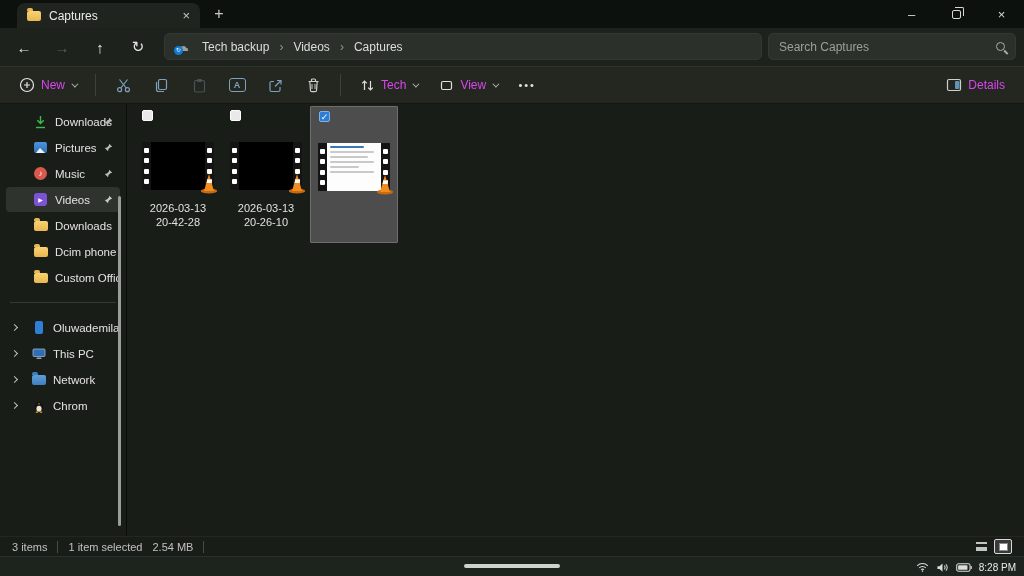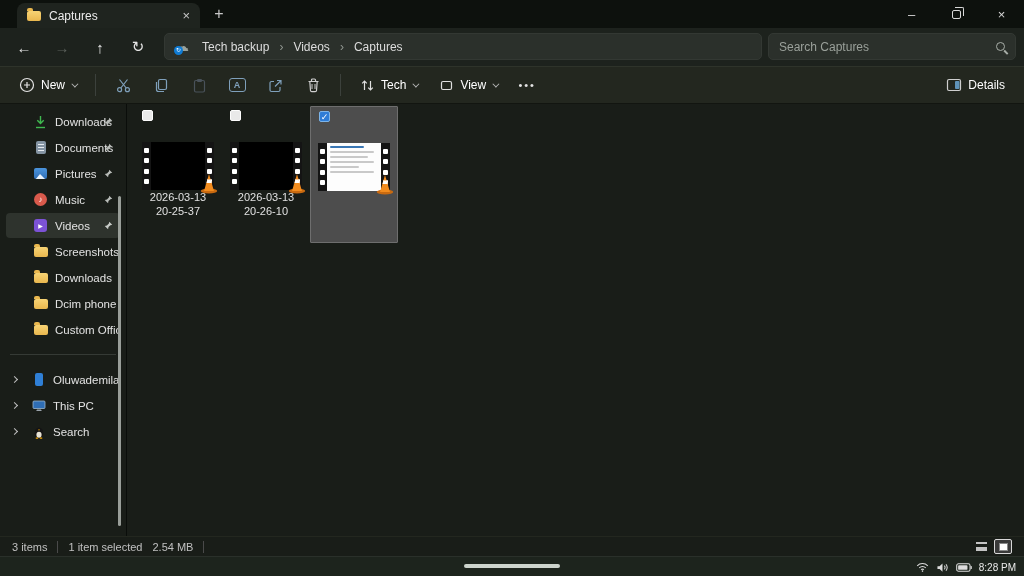--- a/index.html
+++ b/index.html
@@ -45,21 +45,21 @@
   #searchbox input::placeholder { color:#9aa09a; }
   .mag { position:relative; width:9px; height:9px; border:1.5px solid #a8aea8; border-radius:50%; flex:none; }
   .mag::after { content:""; position:absolute; width:1.5px; height:5px; background:#a8aea8;
             left:8px; top:7px; transform:rotate(-45deg); }
 
   
   #toolbar { position:absolute; left:0; top:66px; width:1024px; height:38px; background:#23271f;
              border-top:1px solid #2e332a; border-bottom:1px solid #121510;
              display:flex; align-items:center; padding:0 10px; gap:4px; }
   .tbtn { display:flex; align-items:center; gap:6px; padding:6px 9px; border-radius:4px;
-          font-size:12px; color:#ffffff; }
+          font-size:12px; color:#d946ef; }
   .tico { display:flex; align-items:center; justify-content:center; width:34px; height:28px; border-radius:4px; }
   .tsep { width:1px; height:22px; background:#3c413c; margin:0 6px; }
   .chev { width:5px; height:5px; border-right:1.3px solid #b8b8b8; border-bottom:1.3px solid #b8b8b8;
           transform:rotate(45deg) translateY(-2px); }
   .rename-box { width:17px; height:14px; border:1.3px solid #7fa0bb; border-radius:3px; color:#7fa0bb;
           font-size:9px; display:flex; align-items:center; justify-content:center; font-weight:bold; }
   .dots { color:#e4e4e4; font-size:11px; letter-spacing:2px; }
   #details-btn { margin-left:auto; }
 
   
@@ -106,21 +106,21 @@
          display:flex; }
   .strip { width:9px; background:#141414; display:flex; flex-direction:column; justify-content:space-evenly;
          align-items:center; }
   .hole { width:5px; height:5px; background:#fff; border-radius:1px; }
   .frame { flex:1; background:#000; }
   .frame.page { background:#fdfdfd; padding:3px 3px; overflow:hidden; }
   .pl { height:2px; background:#c9c9c9; margin-bottom:3px; border-radius:1px; }
   .pl.blue { background:#3a77b5; width:70%; }
   .pl.w90 { width:92%; } .pl.w80 { width:80%; } .pl.w60 { width:60%; }
   .cone { position:absolute; right:-5px; bottom:-4px; }
-  .fname { margin-top:0; text-align:center; font-size:11px; line-height:14px; color:#e0e0e0; }
+  .fname { margin-top:11px; text-align:center; font-size:11px; line-height:14px; color:#e0e0e0; }
   .cell.selected { background:#4d4d4d; border:1px solid #6e6e6e; border-radius:1px; height:137px; }
   .cell.selected .fname { color:#fff; }
 
   
   #statusbar { position:absolute; left:0; top:536px; width:1024px; height:20px; background:#191d18;
          border-top:1px solid #23271f; display:flex; align-items:center; padding:0 12px; gap:10px;
          font-size:11px; color:#c0c0c0; }
   .st-sep { width:1px; height:12px; background:#4a4a4a; }
   #view-toggles { margin-left:auto; display:flex; gap:4px; }
   .vt { width:18px; height:15px; border-radius:2px; display:flex; align-items:center; justify-content:center; }
@@ -269,31 +269,20 @@
       </span>
       <span class="lbl">Downloads</span>
       <span class="pin">
         <svg width="9" height="9" viewBox="0 0 12 12">
             <path d="M7 1l4 4-2.4.5L6 8.1 5.4 11 1 6.6 3.9 6 6.5 3.4z" fill="#b8bcb8"></path>
           </svg>
       </span>
     </div>
     <div class="side-item">
       <span class="side-icon">
-          <span class="doc-ic"></span>
-        </span>
-      <span class="lbl">Documents</span>
-      <span class="pin">
-        <svg width="9" height="9" viewBox="0 0 12 12">
-            <path d="M7 1l4 4-2.4.5L6 8.1 5.4 11 1 6.6 3.9 6 6.5 3.4z" fill="#b8bcb8"></path>
-          </svg>
-      </span>
-    </div>
-    <div class="side-item">
-      <span class="side-icon">
           <span class="pic-ic"></span>
         </span>
       <span class="lbl">Pictures</span>
       <span class="pin">
         <svg width="9" height="9" viewBox="0 0 12 12">
             <path d="M7 1l4 4-2.4.5L6 8.1 5.4 11 1 6.6 3.9 6 6.5 3.4z" fill="#b8bcb8"></path>
           </svg>
       </span>
     </div>
     <div class="side-item">
@@ -315,26 +304,20 @@
       <span class="pin">
         <svg width="9" height="9" viewBox="0 0 12 12">
             <path d="M7 1l4 4-2.4.5L6 8.1 5.4 11 1 6.6 3.9 6 6.5 3.4z" fill="#c8ccc8"></path>
           </svg>
       </span>
     </div>
     <div class="side-item">
       <span class="side-icon">
           <span class="sfolder"></span>
         </span>
-      <span class="lbl">Screenshots</span>
-    </div>
-    <div class="side-item">
-      <span class="side-icon">
-          <span class="sfolder"></span>
-        </span>
       <span class="lbl">Downloads</span>
     </div>
     <div class="side-item">
       <span class="side-icon">
           <span class="sfolder"></span>
         </span>
       <span class="lbl">Dcim phone</span>
     </div>
     <div class="side-item">
       <span class="side-icon">
@@ -354,32 +337,39 @@
     </div>
     <div class="side-item tree-item">
       <span class="exp"></span>
       <span class="side-icon">
         <svg width="14" height="12" viewBox="0 0 14 12">
             <rect x="1" y="1" width="12" height="7.5" rx="1" fill="#2f6eb5" stroke="#9db6cc" stroke-width=".8"></rect>
             <path d="M5 9.5h4l.8 1.5H4.2z" fill="#9aa3ab"></path>
           </svg>
       </span>
       <span class="lbl">This PC</span>
+    </div>
+    <div class="side-item tree-item">
+      <span class="exp"></span>
+      <span class="side-icon">
+          <span class="sfolder nfolder"></span>
+        </span>
+      <span class="lbl">Network</span>
     </div>
     <div class="side-item tree-item">
       <span class="exp"></span>
       <span class="side-icon">
         <svg width="12" height="14" viewBox="0 0 12 14">
             <ellipse cx="6" cy="8" rx="4.3" ry="5.5" fill="#141414"></ellipse>
             <ellipse cx="6" cy="9.8" rx="2.6" ry="3" fill="#e8e3d5"></ellipse>
             <path d="M5 4.6h2L6 5.8z" fill="#f0a202"></path>
             <path d="M2.8 12.6h2.4v1.2H2.8zM6.8 12.6h2.4v1.2H6.8z" fill="#f0a202"></path>
           </svg>
       </span>
-      <span class="lbl">Search</span>
+      <span class="lbl">Chrom</span>
     </div>
 
     <div id="side-scroll"></div>
   </div>
   <div id="vdivider"></div>
 
   <div id="content">
 
     <div class="cell" style="left:7px; top:2px;">
       <span class="cbx"></span>
@@ -398,21 +388,21 @@
             <span class="hole"></span>
           </div>
         <svg class="cone" width="20" height="22" viewBox="0 0 20 22">
           <ellipse cx="10" cy="19" rx="8.2" ry="2.6" fill="#c96a10"></ellipse>
           <path d="M10 2 L15 19 L5 19 Z" fill="#f28c1e"></path>
           <path d="M8.4 7.5h3.2l.9 3.5H7.5z" fill="#fff"></path>
         </svg>
       </div>
       <div class="fname">
         <div>2026-03-13</div>
-        <div>20-25-37</div>
+        <div>20-42-28</div>
       </div>
     </div>
 
     <div class="cell" style="left:95px; top:2px;">
       <span class="cbx"></span>
       <div class="thumb">
         <div class="strip">
             <span class="hole"></span>
             <span class="hole"></span>
             <span class="hole"></span>

